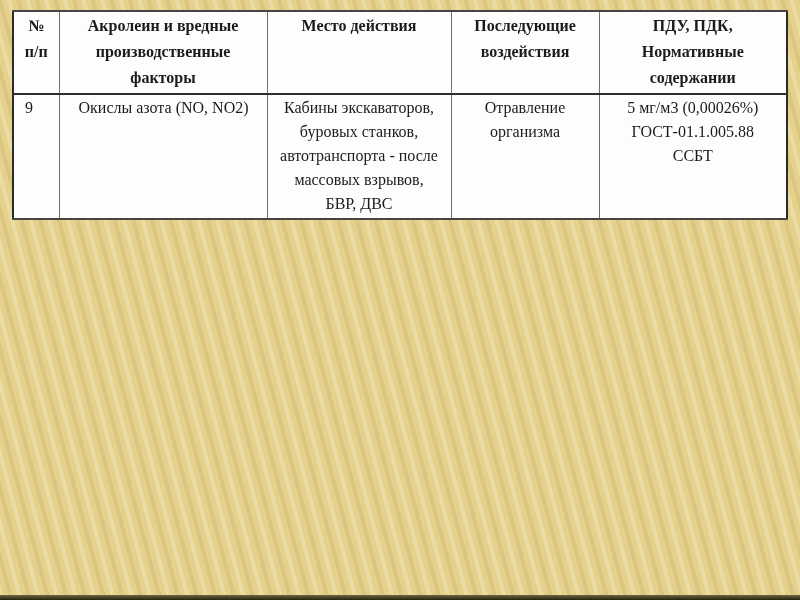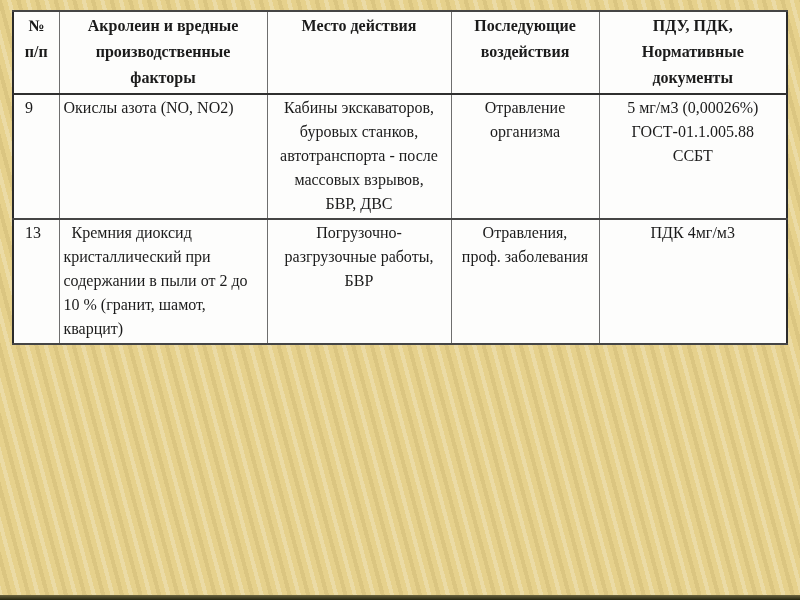--- a/index.html
+++ b/index.html
@@ -50,21 +50,21 @@
     overflow: hidden;
   }
   .tbl { border: 2px solid #2b2b2b; }
   .tbl thead th {
     font-weight: bold;
     text-align: center;
     line-height: 26px;
     border-bottom: 2px solid #2f2f2f;
   }
   .tbl tbody td.c-num  { text-align: left; padding-left: 11px; }
-  .tbl tbody td.c-factor { text-align: left; padding-left: 4px; padding-right: 4px; }
+  .tbl tbody td.c-factor { text-align: left; padding-left: 19px; padding-right: 4px; }
   .tbl tbody td.c-place,
   .tbl tbody td.c-effect,
   .tbl tbody td.c-norm { text-align: center; }
 </style>
 </head>
 <body>
 
 <div class="slide">
 
   <table class="tbl">
@@ -80,49 +80,35 @@
         <th class="c-num">№
 п/п</th>
         <th class="c-factor">Акролеин и вредные
 производственные
 факторы</th>
         <th class="c-place">Место действия</th>
         <th class="c-effect">Последующие
 воздействия</th>
         <th class="c-norm">ПДУ, ПДК,
 Нормативные
-документы</th>
+содержании</th>
       </tr>
     </thead>
     <tbody>
       <tr>
         <td class="c-num">9</td>
         <td class="c-factor">Окислы азота (NO, NO2)</td>
         <td class="c-place">Кабины экскаваторов,
 буровых станков,
 автотранспорта - после
 массовых взрывов,
 БВР, ДВС</td>
         <td class="c-effect">Отравление
 организма</td>
         <td class="c-norm">5 мг/м3 (0,00026%)
 ГОСТ-01.1.005.88
 ССБТ</td>
       </tr>
-      <tr>
-        <td class="c-num">13</td>
-        <td class="c-factor">&nbsp;&nbsp;Кремния диоксид
-кристаллический при
-содержании в пыли от 2 до
-10 % (гранит, шамот,
-кварцит)</td>
-        <td class="c-place">Погрузочно-
-разгрузочные работы,
-БВР</td>
-        <td class="c-effect">Отравления,
-проф. заболевания</td>
-        <td class="c-norm">ПДК 4мг/м3</td>
-      </tr>
     </tbody>
   </table>
 
   <div class="bottom-bar"></div>
 </div>
 
 </body></html>

